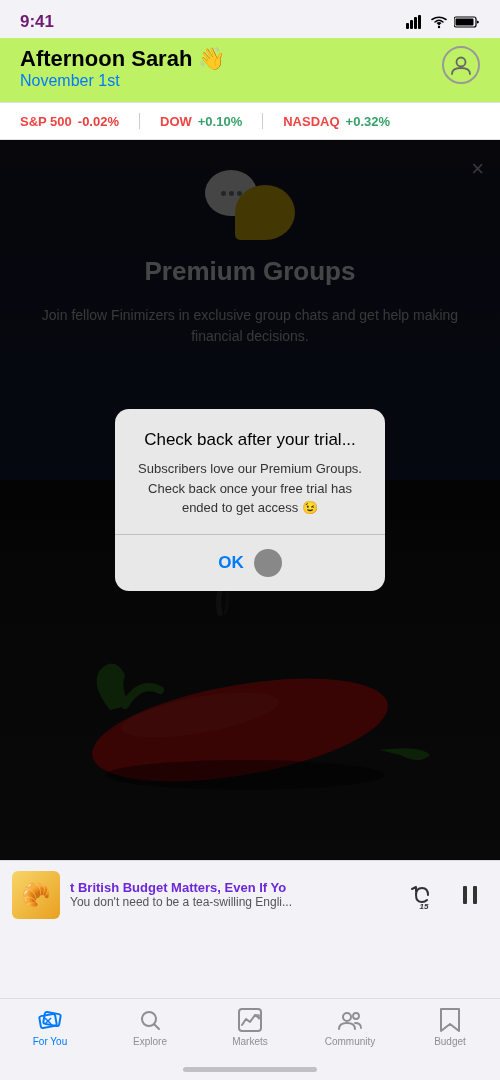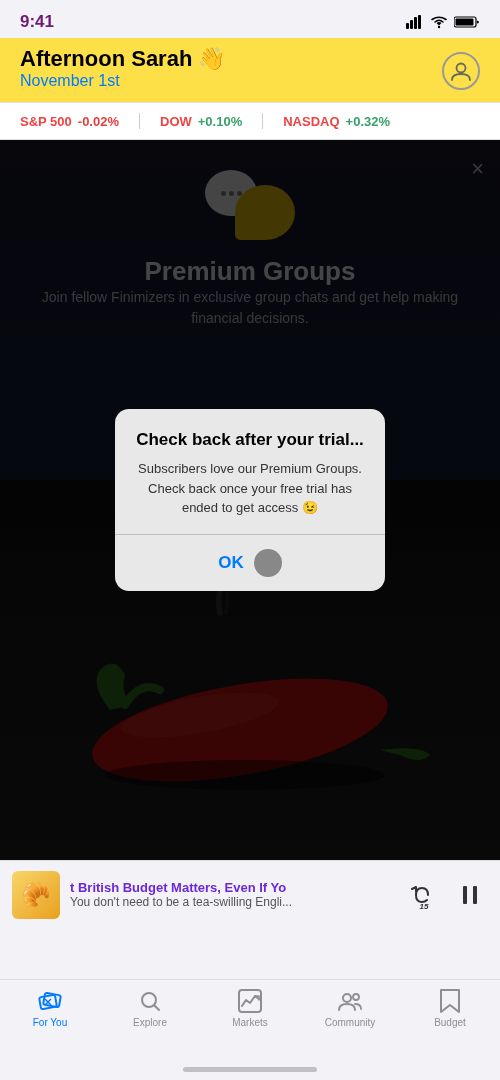--- a/index.html
+++ b/index.html
@@ -29,23 +29,23 @@
     .status-icons {
       display: flex;
       align-items: center;
       gap: 6px;
     }
 
     
     .header {
       display: flex;
       justify-content: space-between;
-      align-items: flex-end;
+      align-items: flex-start;
       padding: 8px 20px 12px;
-      background: #fde047;
+      background: #bef264;
     }
     .greeting-name {
       font-size: 22px;
       font-weight: 700;
       color: #000;
     }
     .greeting-date {
       font-size: 16px;
       color: #007AFF;
       font-weight: 500;
@@ -148,21 +148,21 @@
     }
     .chat-dot {
       width: 5px; height: 5px;
       border-radius: 50%;
       background: #888;
     }
     .premium-title {
       font-size: 26px;
       font-weight: 700;
       color: #fff;
-      margin-bottom: 0;
+      margin-bottom: 18px;
     }
     .premium-desc {
       font-size: 14px;
       color: #ccc;
       text-align: center;
       line-height: 1.5;
     }
 
     
     .alert-overlay {
@@ -177,21 +177,21 @@
     .alert-dialog {
       background: rgba(240,240,240,0.97);
       border-radius: 14px;
       width: 270px;
       padding: 20px 16px 0;
       text-align: center;
       position: relative;
     }
     .alert-title {
       font-size: 17px;
-      font-weight: 700;
+      font-weight: 400;
       color: #000;
       margin-bottom: 8px;
       line-height: 1.3;
     }
     .alert-body {
       font-size: 13px;
       color: #333;
       line-height: 1.5;
       margin-bottom: 16px;
     }
@@ -247,21 +247,21 @@
       width: 40px;
       height: 120px;
       opacity: 0.3;
     }
 
     
     .tab-bar {
       position: absolute;
       bottom: 0;
       width: 100%;
-      height: 101px;
+      height: 82px;
       background: #f2f2f7;
       border-top: 1px solid #ddd;
       display: flex;
       align-items: flex-start;
       padding-top: 8px;
     }
     .tab-item {
       flex: 1;
       display: flex;
       flex-direction: column;

